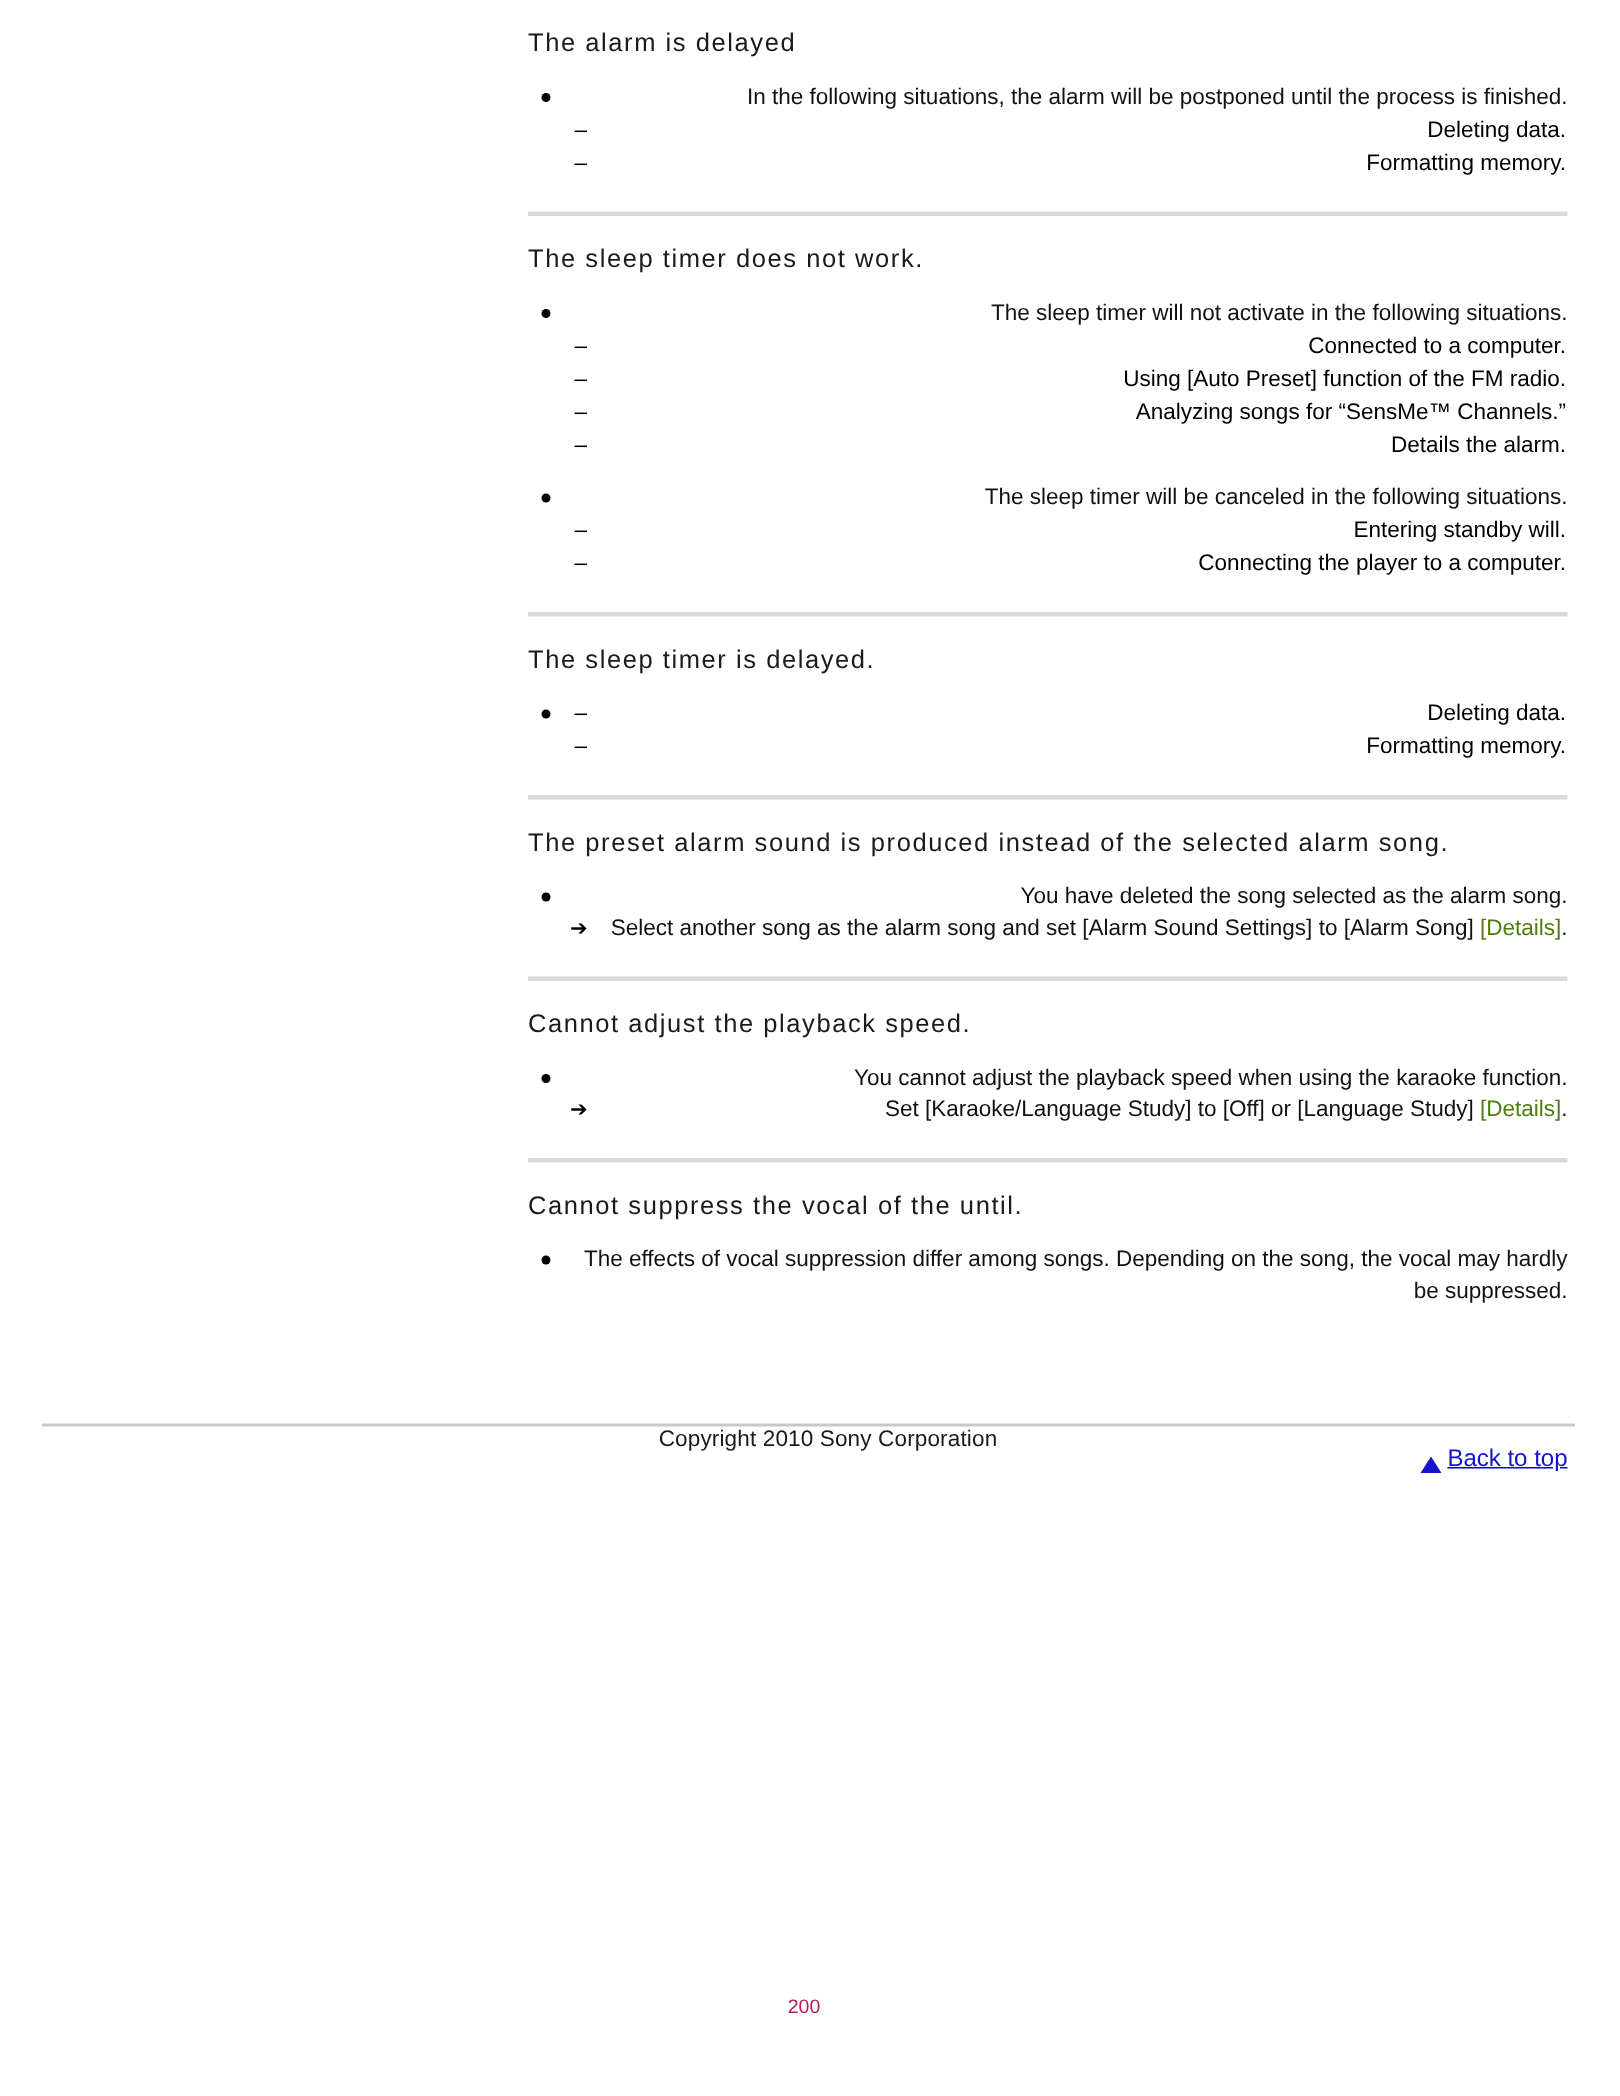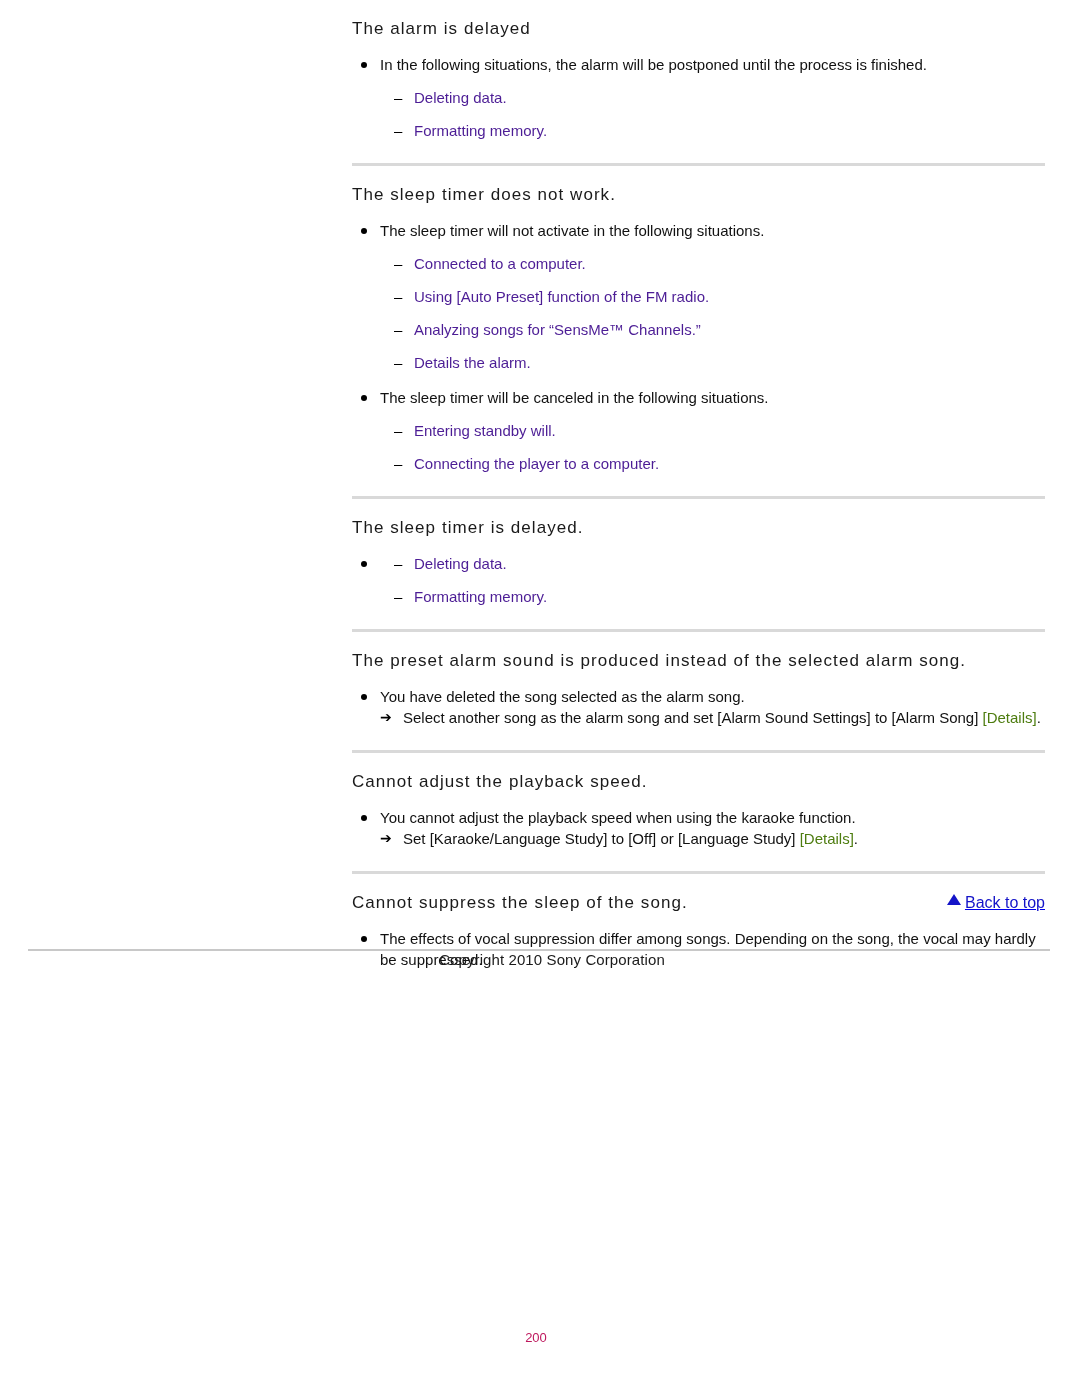--- a/index.html
+++ b/index.html
@@ -52,20 +52,21 @@
     margin: 0;
     padding: 18px 0 0 0;
     line-height: 22px;
     white-space: nowrap;
   }
 
   ul.bullets {
     list-style: none;
     margin: 0;
     padding: 0;
+    text-align: right;
   }
 
   li.bullet-item {
     position: relative;
     font-size: 15px;
     line-height: 21px;
     color: #111111;
     padding-left: 28px;
     margin-top: 14px;
   }
@@ -83,23 +84,23 @@
   ul.subs {
     list-style: none;
     margin: 0;
     padding: 0;
   }
 
   li.sub-item {
     position: relative;
     font-size: 15px;
     line-height: 21px;
-    color: #4c1d95;
+    color: #000000;
     padding-left: 22px;
-    margin: 12px;
+    margin: 1px;
   }
   li.sub-item::before {
     content: "\2013";
     position: absolute;
     left: 2px;
     top: 0;
     font-size: 15px;
     line-height: 21px;
     color: #000000;
   }
@@ -124,23 +125,23 @@
 
   .details-link {
     color: #4d7c0f;
     text-decoration: none;
   }
 
   
   .back-to-top-row {
     position: absolute;
     right: 35px;
-    top: 894px;
+    top: 964px;
     display: flex;
-    align-items: flex-start;
+    align-items: flex-end;
     gap: 4px;
   }
   .tri-icon {
     width: 0;
     height: 0;
     border-left: 7px solid transparent;
     border-right: 7px solid transparent;
     border-bottom: 11px solid #1414c8;
     display: block;
   }
@@ -256,21 +257,21 @@
           <span>You cannot adjust the playback speed when using the karaoke function.</span>
           <ul class="subs">
             <li class="arrow-item"><span>Set [Karaoke/Language Study] to [Off] or [Language Study] </span><a class="details-link" href="#">[Details]</a><span>.</span></li>
           </ul>
         </li>
       </ul>
     </div>
 
     <div class="section sec-gap-before">
       <hr class="divider">
-      <h2 class="heading">Cannot suppress the sleep of the song.</h2>
+      <h2 class="heading">Cannot suppress the vocal of the until.</h2>
       <ul class="bullets">
         <li class="bullet-item">
           <span>The effects of vocal suppression differ among songs. Depending on the song, the vocal may hardly be suppressed.</span>
         </li>
       </ul>
     </div>
 
   </div>
 
   <a class="back-to-top-row" href="#">

